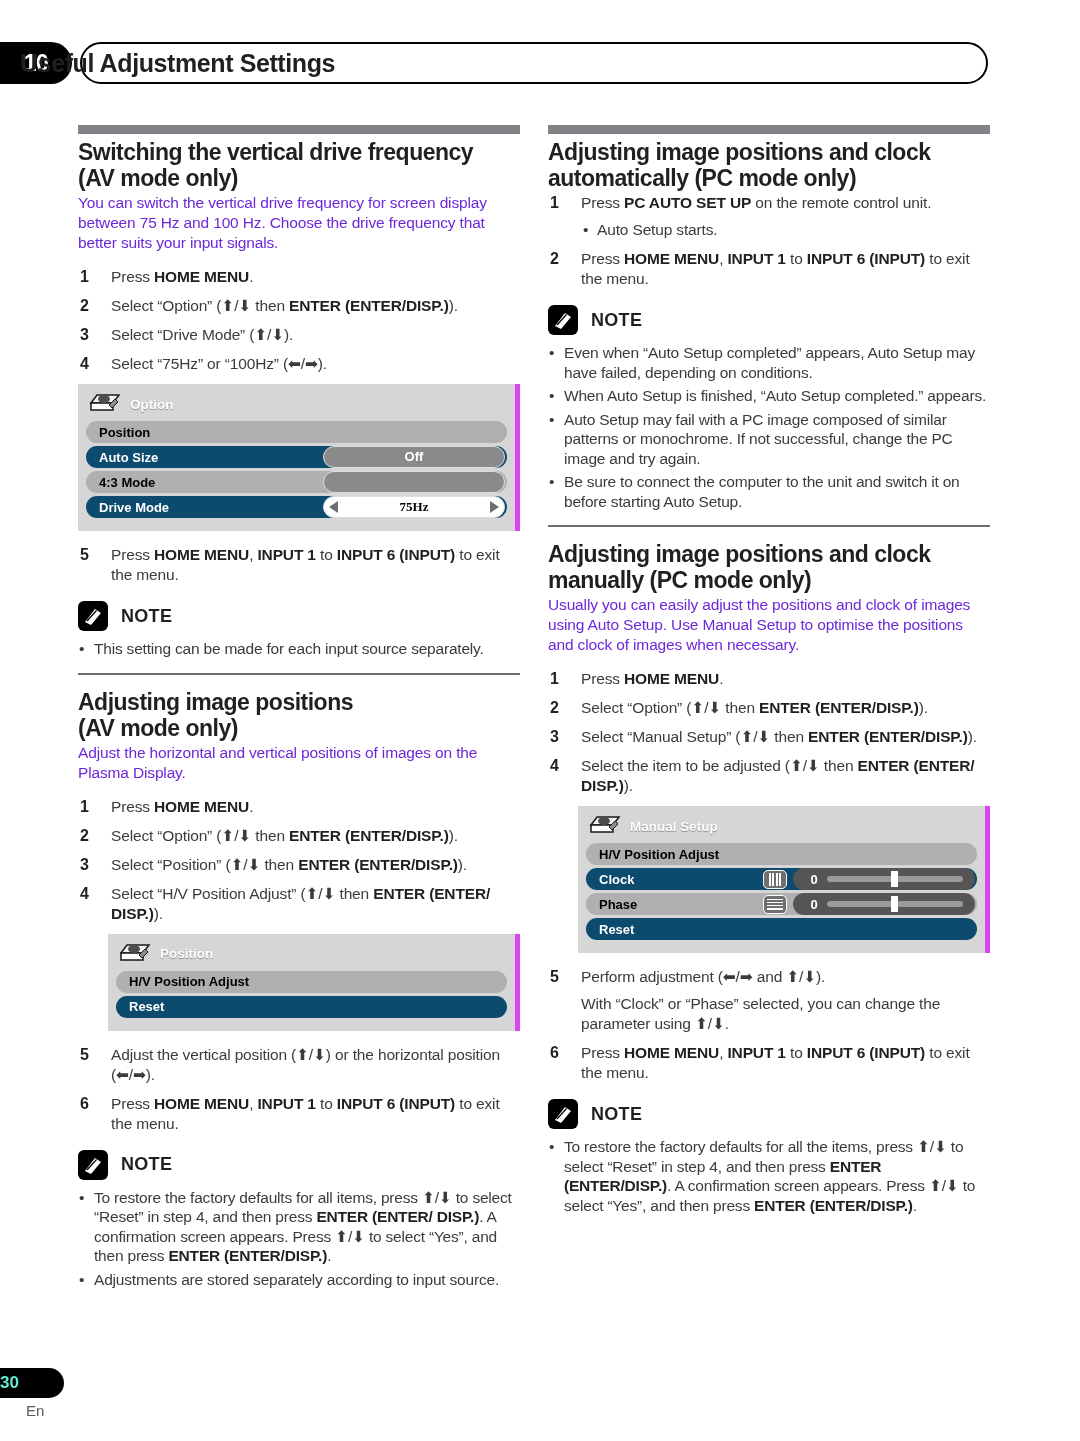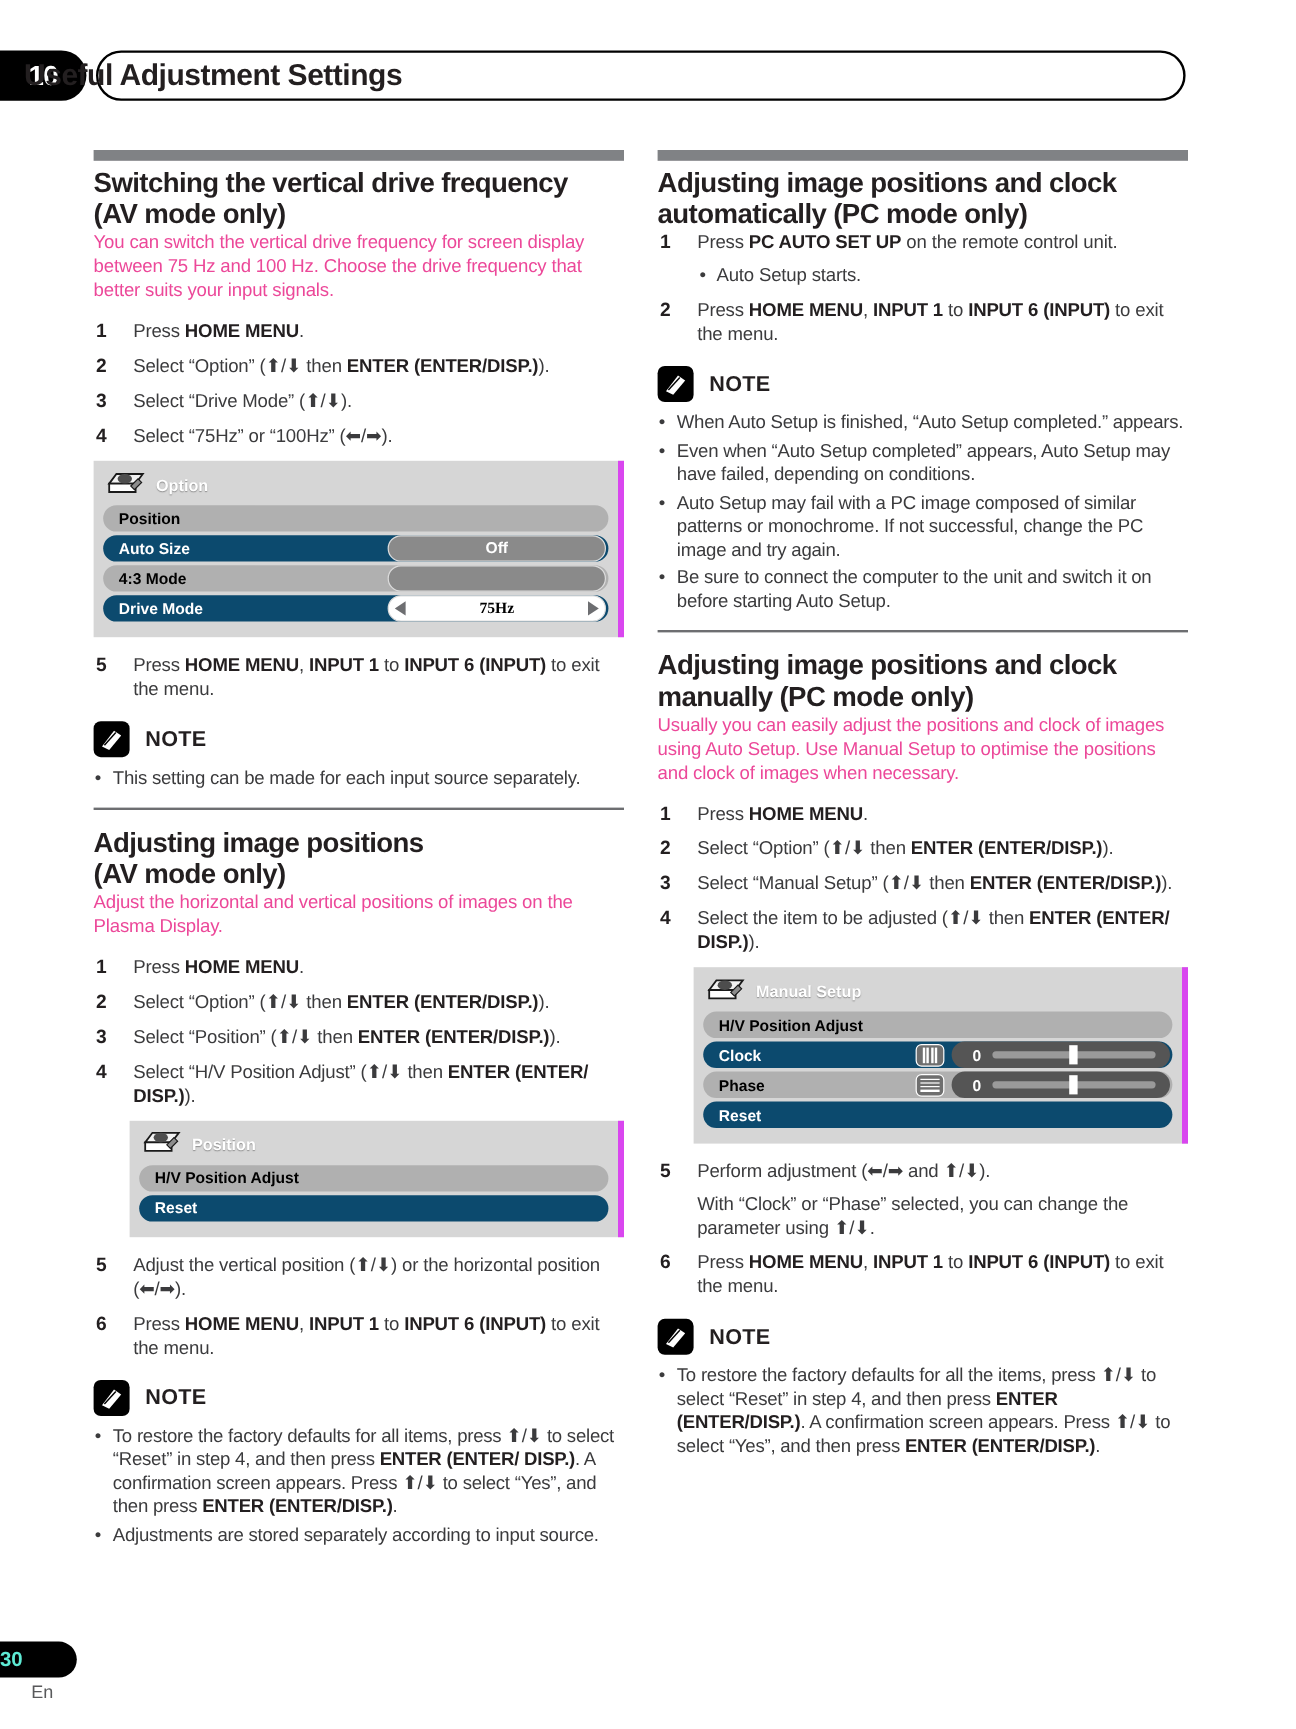--- a/index.html
+++ b/index.html
@@ -86,21 +86,21 @@
     margin: 0 0 2px 0;
     font-size: 23px;
     font-weight: bold;
     line-height: 26px;
     letter-spacing: -0.5px;
   }
   p.intro {
     margin: 0 0 14px 0;
     font-size: 15.5px;
     line-height: 20px;
-    color: #ec4899;
+    color: #6d28d9;
     letter-spacing: -0.15px;
   }
 
   
   ol.steps {
     list-style: none;
     margin: 0;
     padding: 0;
   }
   ol.steps > li {
@@ -529,22 +529,22 @@
       <span class="note-icon">
         <svg width="22" height="22" viewBox="0 0 22 22">
           <path d="M3 17 L13 4 L19 8 L9 20 Z" fill="#ffffff"></path>
           <path d="M3 17 L6 18.5 L9 20 Z" fill="#ffffff"></path>
           <line x1="5" y1="16" x2="14.5" y2="5.5" stroke="#000000" stroke-width="1.2"></line>
         </svg>
       </span>
       <span class="note-label">NOTE</span>
     </div>
     <ul class="note-list">
+        <li>Even when “Auto Setup completed” appears, Auto Setup may have failed, depending on conditions.</li>
         <li>When Auto Setup is finished, “Auto Setup completed.” appears.</li>
-        <li>Even when “Auto Setup completed” appears, Auto Setup may have failed, depending on conditions.</li>
         <li>Auto Setup may fail with a PC image composed of similar patterns or monochrome. If not successful, change the PC image and try again.</li>
         <li>Be sure to connect the computer to the unit and switch it on before starting Auto Setup.</li>
       </ul>
   </div>
 
   <div class="section">
     <div class="rule thin"></div>
     <h2 class="sec-title">
       <span>Adjusting image positions and clock</span><br>
       <span>manually (PC mode only)</span>

